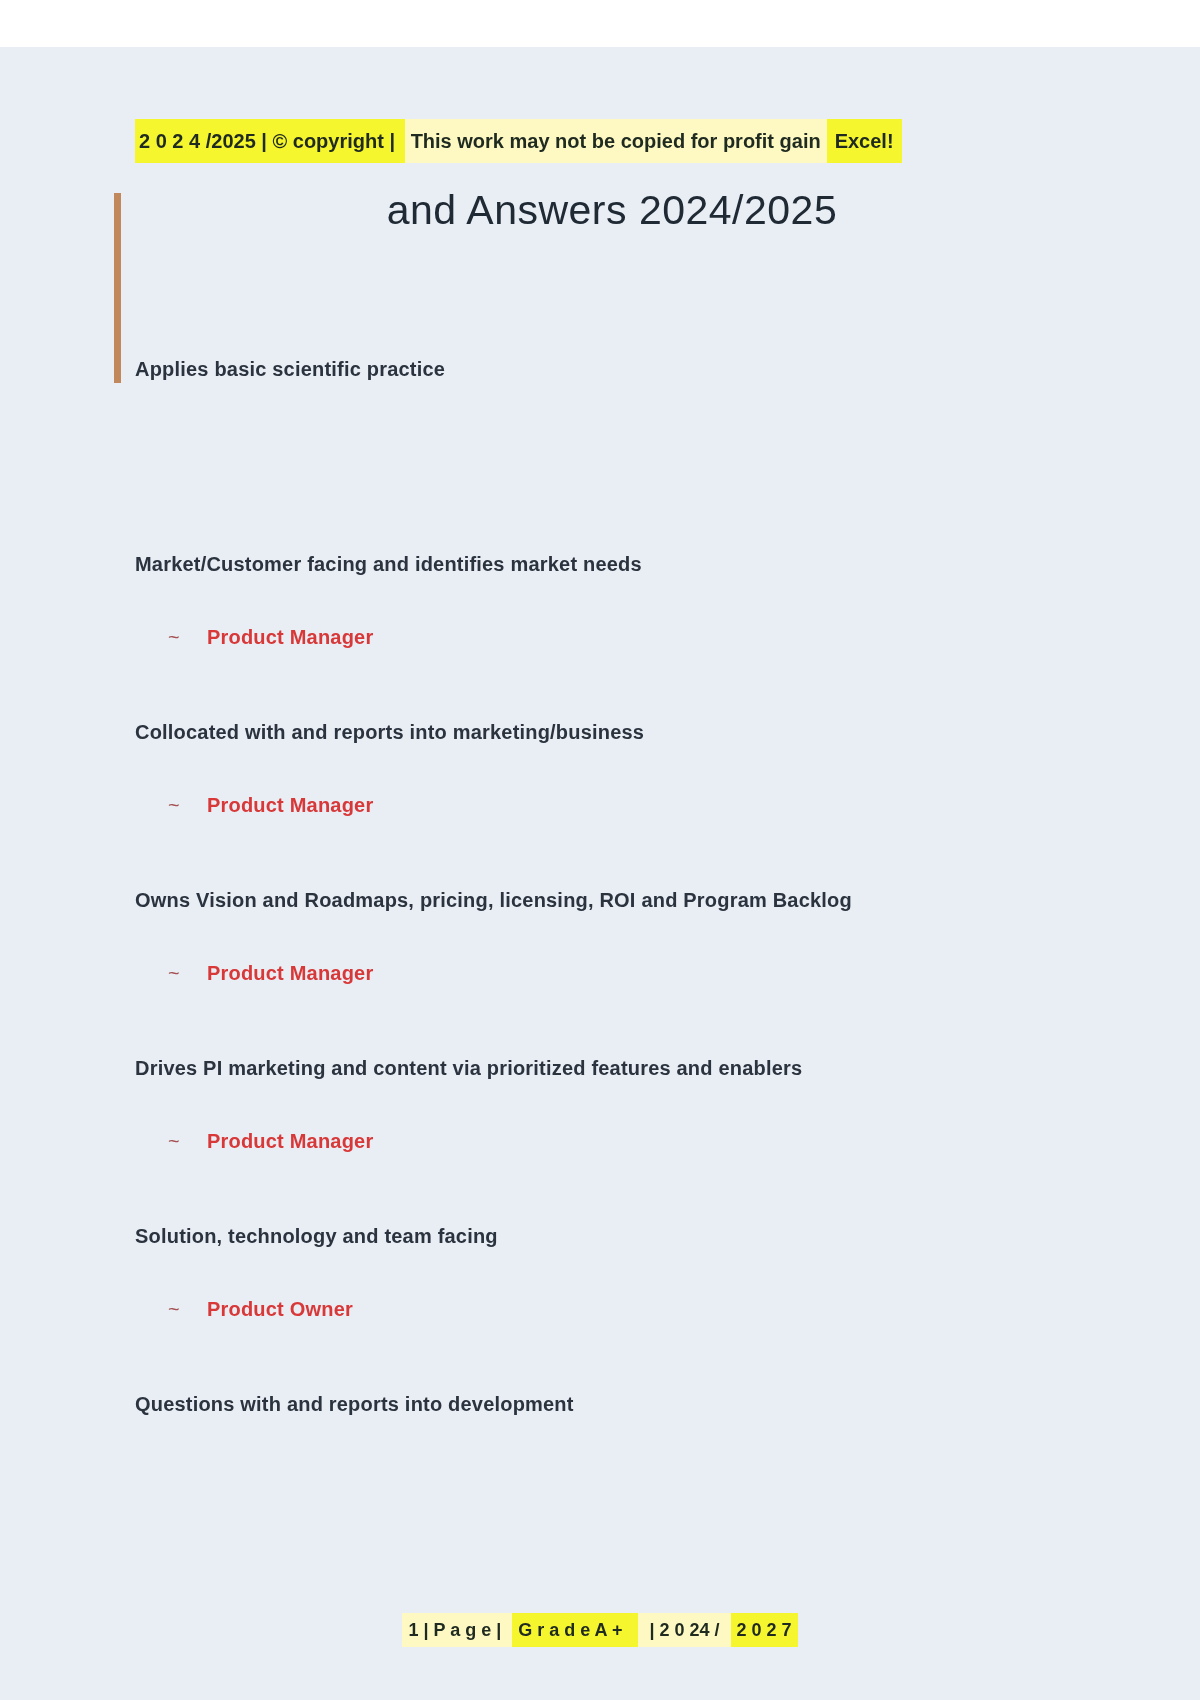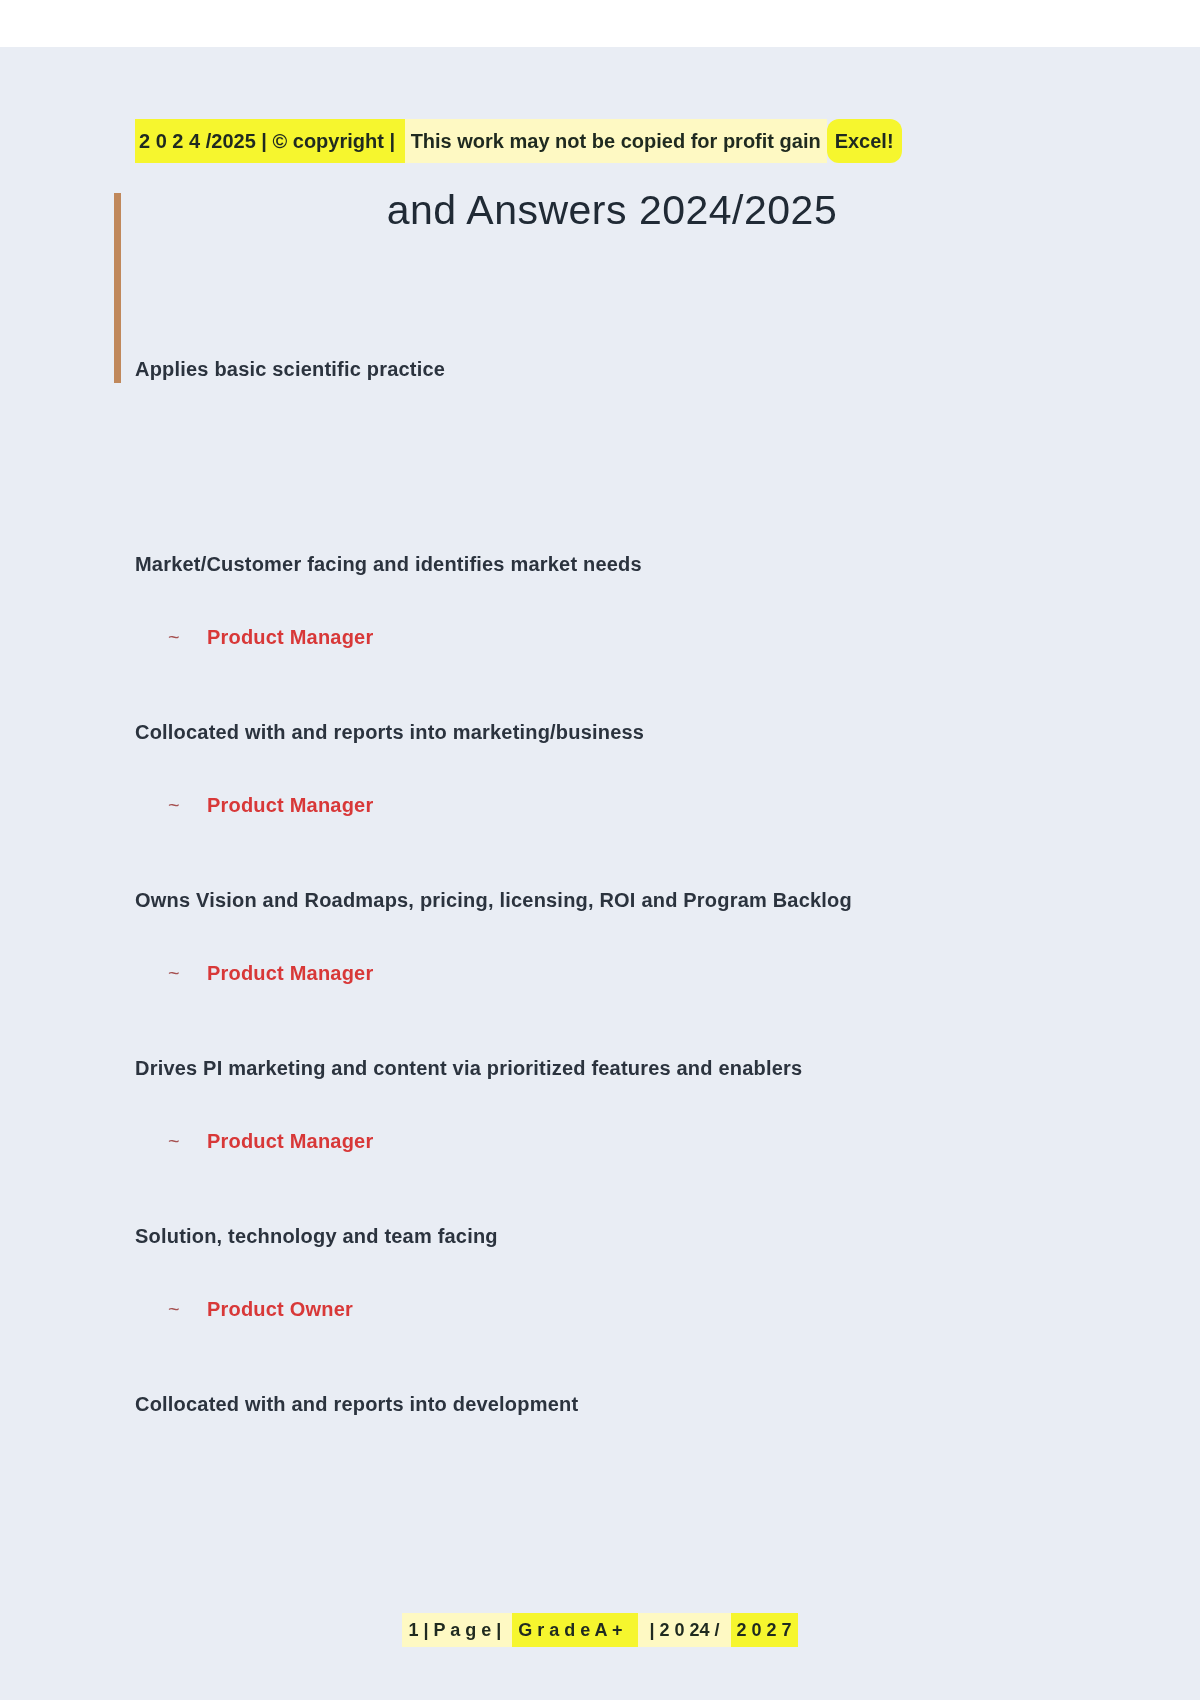--- a/index.html
+++ b/index.html
@@ -21,21 +21,21 @@
     left: 135px;
     display: flex;
     font-size: 20px;
     font-weight: 700;
     color: #1f2a20;
     line-height: 24px;
   }
   .doc-header span { white-space: pre; }
   .hl-yellow { background: #f6f62e; padding: 10px 4px; }
   .hl-cyan   { background: #fef9c3; padding: 10px 6px; }
-  .hl-yellow.excel { padding: 10px 8px; border-radius: 12px; }
+  .hl-yellow.excel { padding: 10px 8px; }
 
   
   .title-block {
     position: absolute;
     top: 138px;
     left: 114px;
     width: 946px;
   }
   .accent-bar {
     position: absolute;
@@ -168,21 +168,21 @@
     </div>
 
     <div class="qa-item">
       <p class="question">Solution, technology and team facing</p>
       <div class="answer">
         <span class="tilde">~</span><span class="answer-text">Product Owner</span>
       </div>
     </div>
 
     <div class="qa-item">
-      <p class="question">Collocated with and reports into development</p>
+      <p class="question">Questions with and reports into development</p>
     </div>
 
   </div>
 
   <div class="doc-footer">
     <span class="hl-cyan">1 | P a g e | </span><span class="hl-yellow">G r a d e A +  </span><span class="hl-cyan"> | 2 0 24 / </span><span class="hl-yellow">2 0 2 7</span>
   </div>
 
   <div class="bottom-bar"></div>
 

